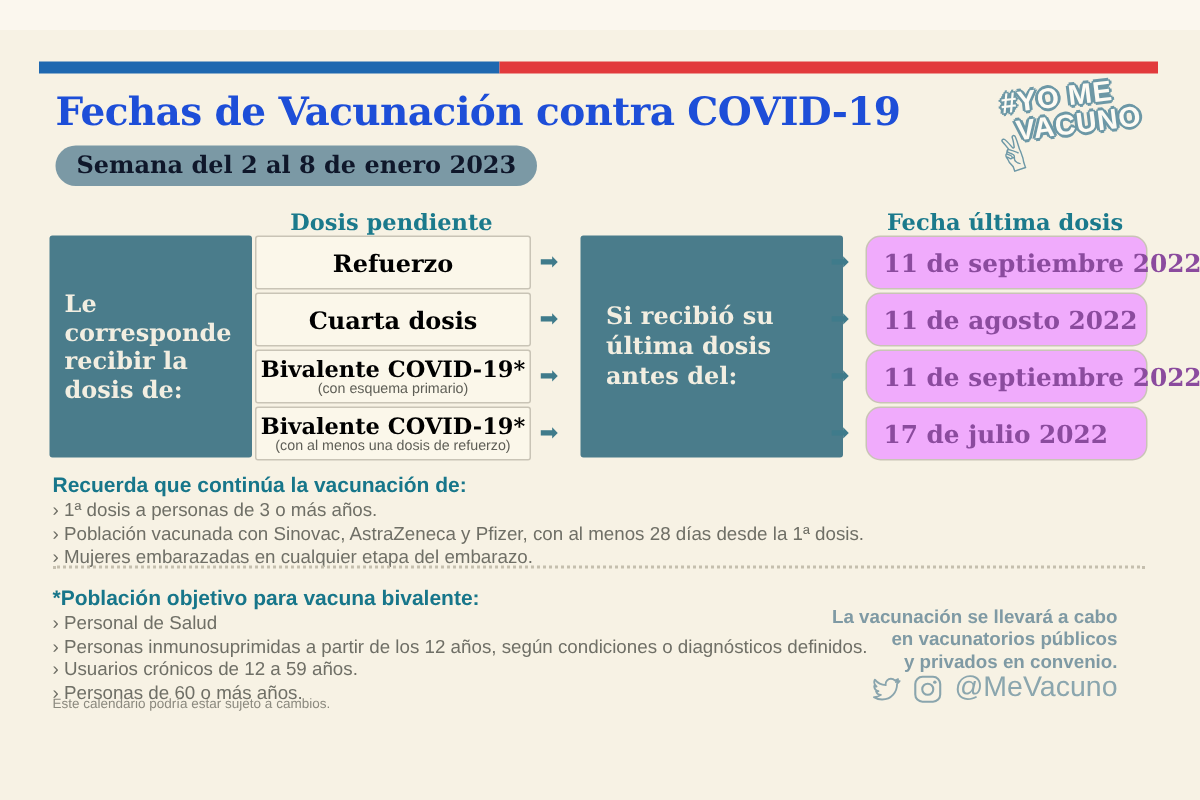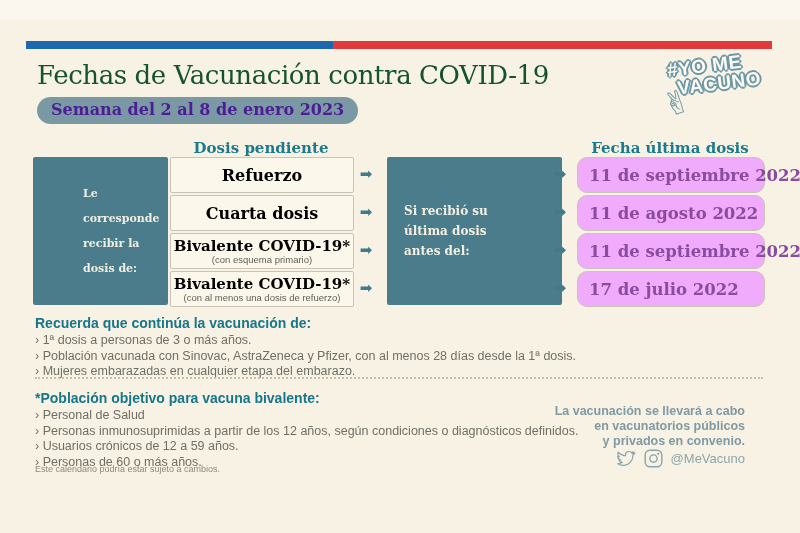--- a/index.html
+++ b/index.html
@@ -4,23 +4,23 @@
 <style>
   html,body{margin:0;padding:0;}
   body{width:800px;height:533px;overflow:hidden;font-family:"Liberation Sans",sans-serif;}
   #poster{position:relative;width:800px;height:533px;background:#f7f2e4;overflow:hidden;}
   #topband{position:absolute;left:0;top:0;width:800px;height:20px;background:#fbf7ee;}
   
   .stripe{position:absolute;top:41px;height:8px;}
   .stripe.blue{left:26px;width:307px;background:#1e68b0;}
   .stripe.red{left:333px;width:439px;background:#e23a3c;}
   
-  .title{position:absolute;left:37px;top:60px;font-family:"DejaVu Serif",serif;font-weight:normal;
-         font-size:26px;letter-spacing:-0.4px;color:#14532d;white-space:nowrap;}
-  .badge{position:absolute;left:37px;top:97px;background:#7b99a5;color:#4c1d95;
+  .title{position:absolute;left:37px;top:60px;font-family:"DejaVu Serif",serif;font-weight:bold;
+         font-size:26px;letter-spacing:-0.4px;color:#1d4ed8;white-space:nowrap;}
+  .badge{position:absolute;left:37px;top:97px;background:#7b99a5;color:#0f172a;
          font-family:"DejaVu Serif",serif;font-weight:bold;font-size:16px;
          padding:3px 14px 5px 14px;border-radius:14px;white-space:nowrap;}
   
   .logo{position:absolute;left:668px;top:54px;width:110px;transform:rotate(-7deg);
         font-family:"Liberation Sans",sans-serif;font-weight:bold;text-align:left;}
   .logo .l1,.logo .l2{display:block;font-size:19px;line-height:19px;letter-spacing:0.5px;color:#fdfbf4;
         text-shadow:-2px 0 #6d98a6,2px 0 #6d98a6,0 -2px #6d98a6,0 2px #6d98a6,
                     -1px -1px #6d98a6,1px -1px #6d98a6,-1px 1px #6d98a6,1px 1px #6d98a6;}
   .logo .l2{margin-left:8px;}
   .hand{position:absolute;left:-8px;top:24px;font-size:32px;color:#6d98a6;transform:rotate(-12deg);
@@ -45,21 +45,21 @@
   
   .sec-heading{position:absolute;left:35px;font-weight:bold;font-size:14px;color:#17768a;}
   .bullets{position:absolute;left:35px;font-size:12.5px;line-height:15.5px;color:#6f6f66;}
   .divider{position:absolute;left:35px;top:377px;width:728px;border-top:2px dotted #c5bfae;}
   .disclaimer{position:absolute;left:35px;top:464px;font-size:9px;color:#8b897e;}
   
   .foot-note{position:absolute;left:500px;top:404px;width:245px;text-align:right;
              font-size:12.5px;line-height:15px;font-weight:bold;color:#7f9aa4;}
   .social{position:absolute;left:500px;top:448px;width:245px;display:flex;justify-content:flex-end;
           align-items:center;gap:7px;}
-  .social .handle{font-size:13px;color:#8ba6ae;}
+  .social .handle{font-size:19px;color:#8ba6ae;}
   .social svg{display:block;}
 </style>
 </head>
 <body>
 
 <div id="poster">
   <div id="topband"></div>
   <div class="stripe blue"></div>
   <div class="stripe red"></div>
 
@@ -69,25 +69,25 @@
   <div class="logo">
     <span class="l1">#YO ME</span>
     <span class="l2">VACUNO</span>
     <span class="hand">✌</span>
   </div>
 
   <div class="col-heading" style="left:170px;top:139px;width:182px;">Dosis pendiente</div>
   <div class="col-heading" style="left:577px;top:139px;width:186px;">Fecha última dosis</div>
 
   <div class="teal-box" style="left:33px;top:157px;width:125px;height:148px;padding-left:10px;">
-    <span style="font-size:11px;line-height:25px;width:100px;margin-left:40px;">Le corresponde recibir la dosis de:</span>
+    <span style="font-size:16px;line-height:19px;width:100px;">Le corresponde recibir la dosis de:</span>
   </div>
 
   <div class="teal-box" style="left:387px;top:157px;width:158px;height:148px;padding-left:17px;">
-    <span style="font-size:12px;line-height:20px;width:120px;">Si recibió su última dosis antes del:</span>
+    <span style="font-size:16px;line-height:20px;width:120px;">Si recibió su última dosis antes del:</span>
   </div>
 
   <div class="dose-box" style="top:157px;">
     <div class="dose-label">Refuerzo</div>
 
   </div>
   <span class="arrow" style="left:355px;top:165px;">➡</span>
   <span class="arrow" style="left:549px;top:165px;">➡</span>
   <div class="date-box" style="top:157px;">
     <span>11 de septiembre 2022</span>

